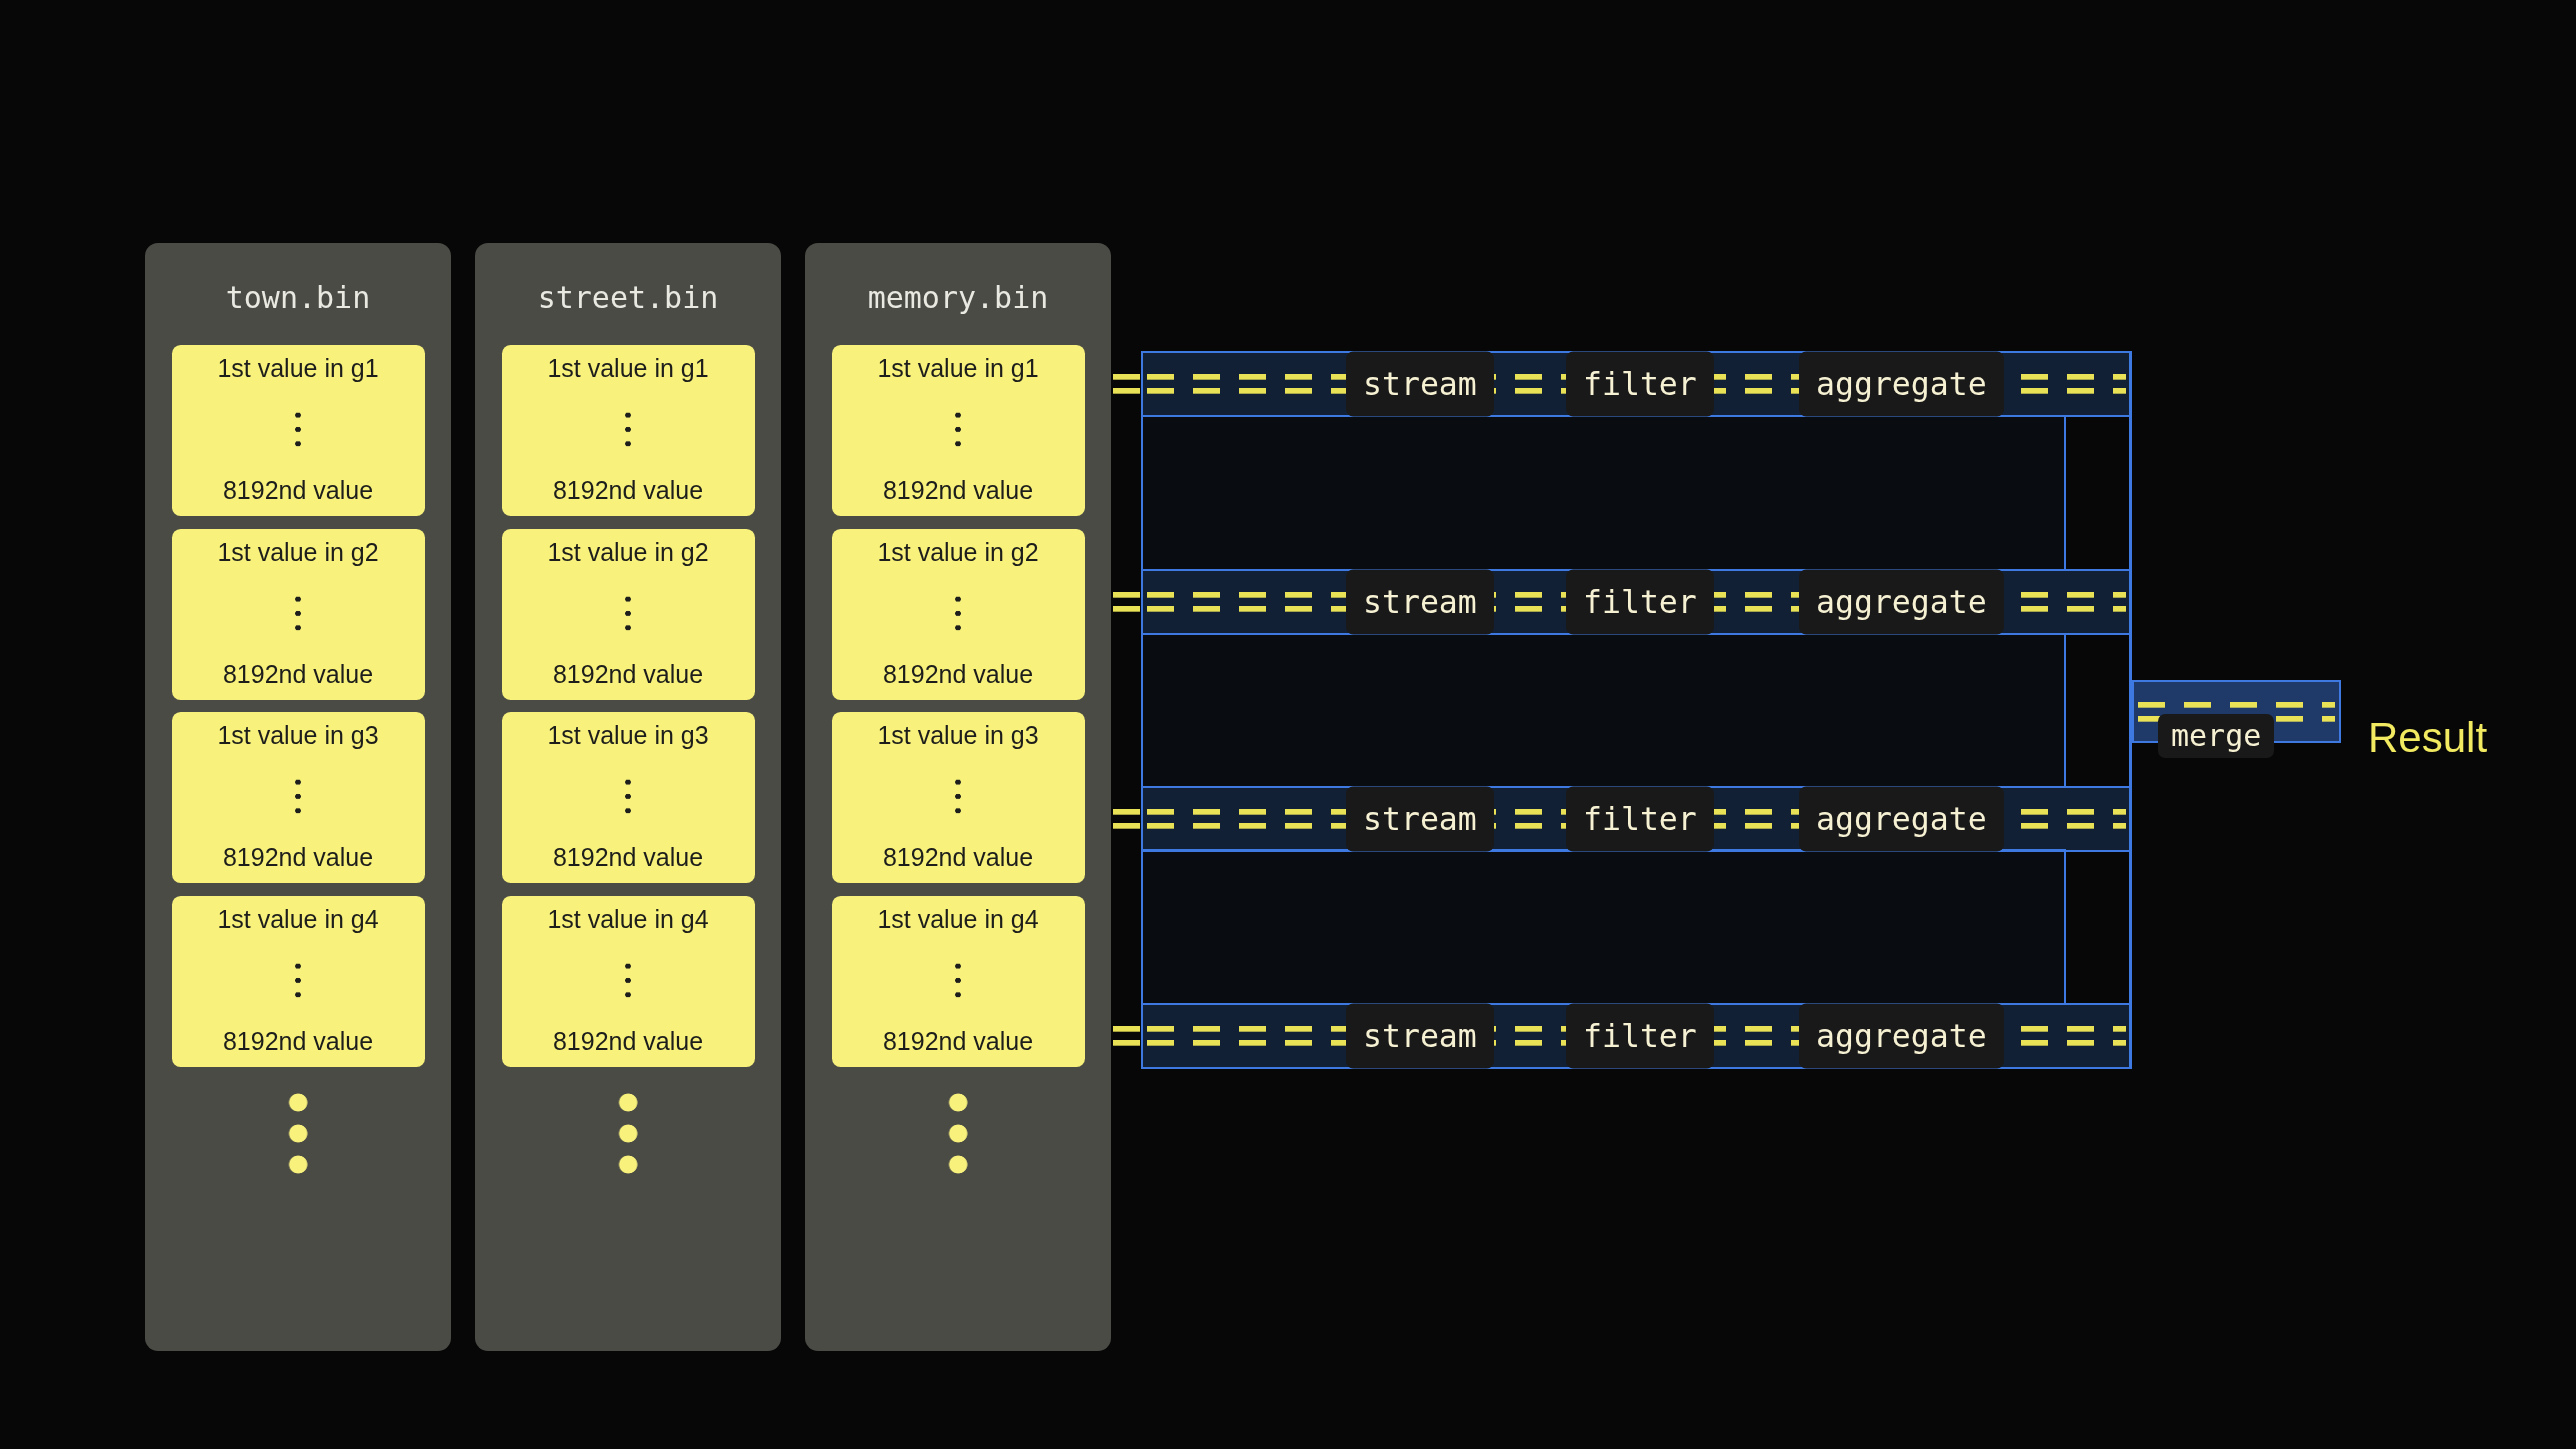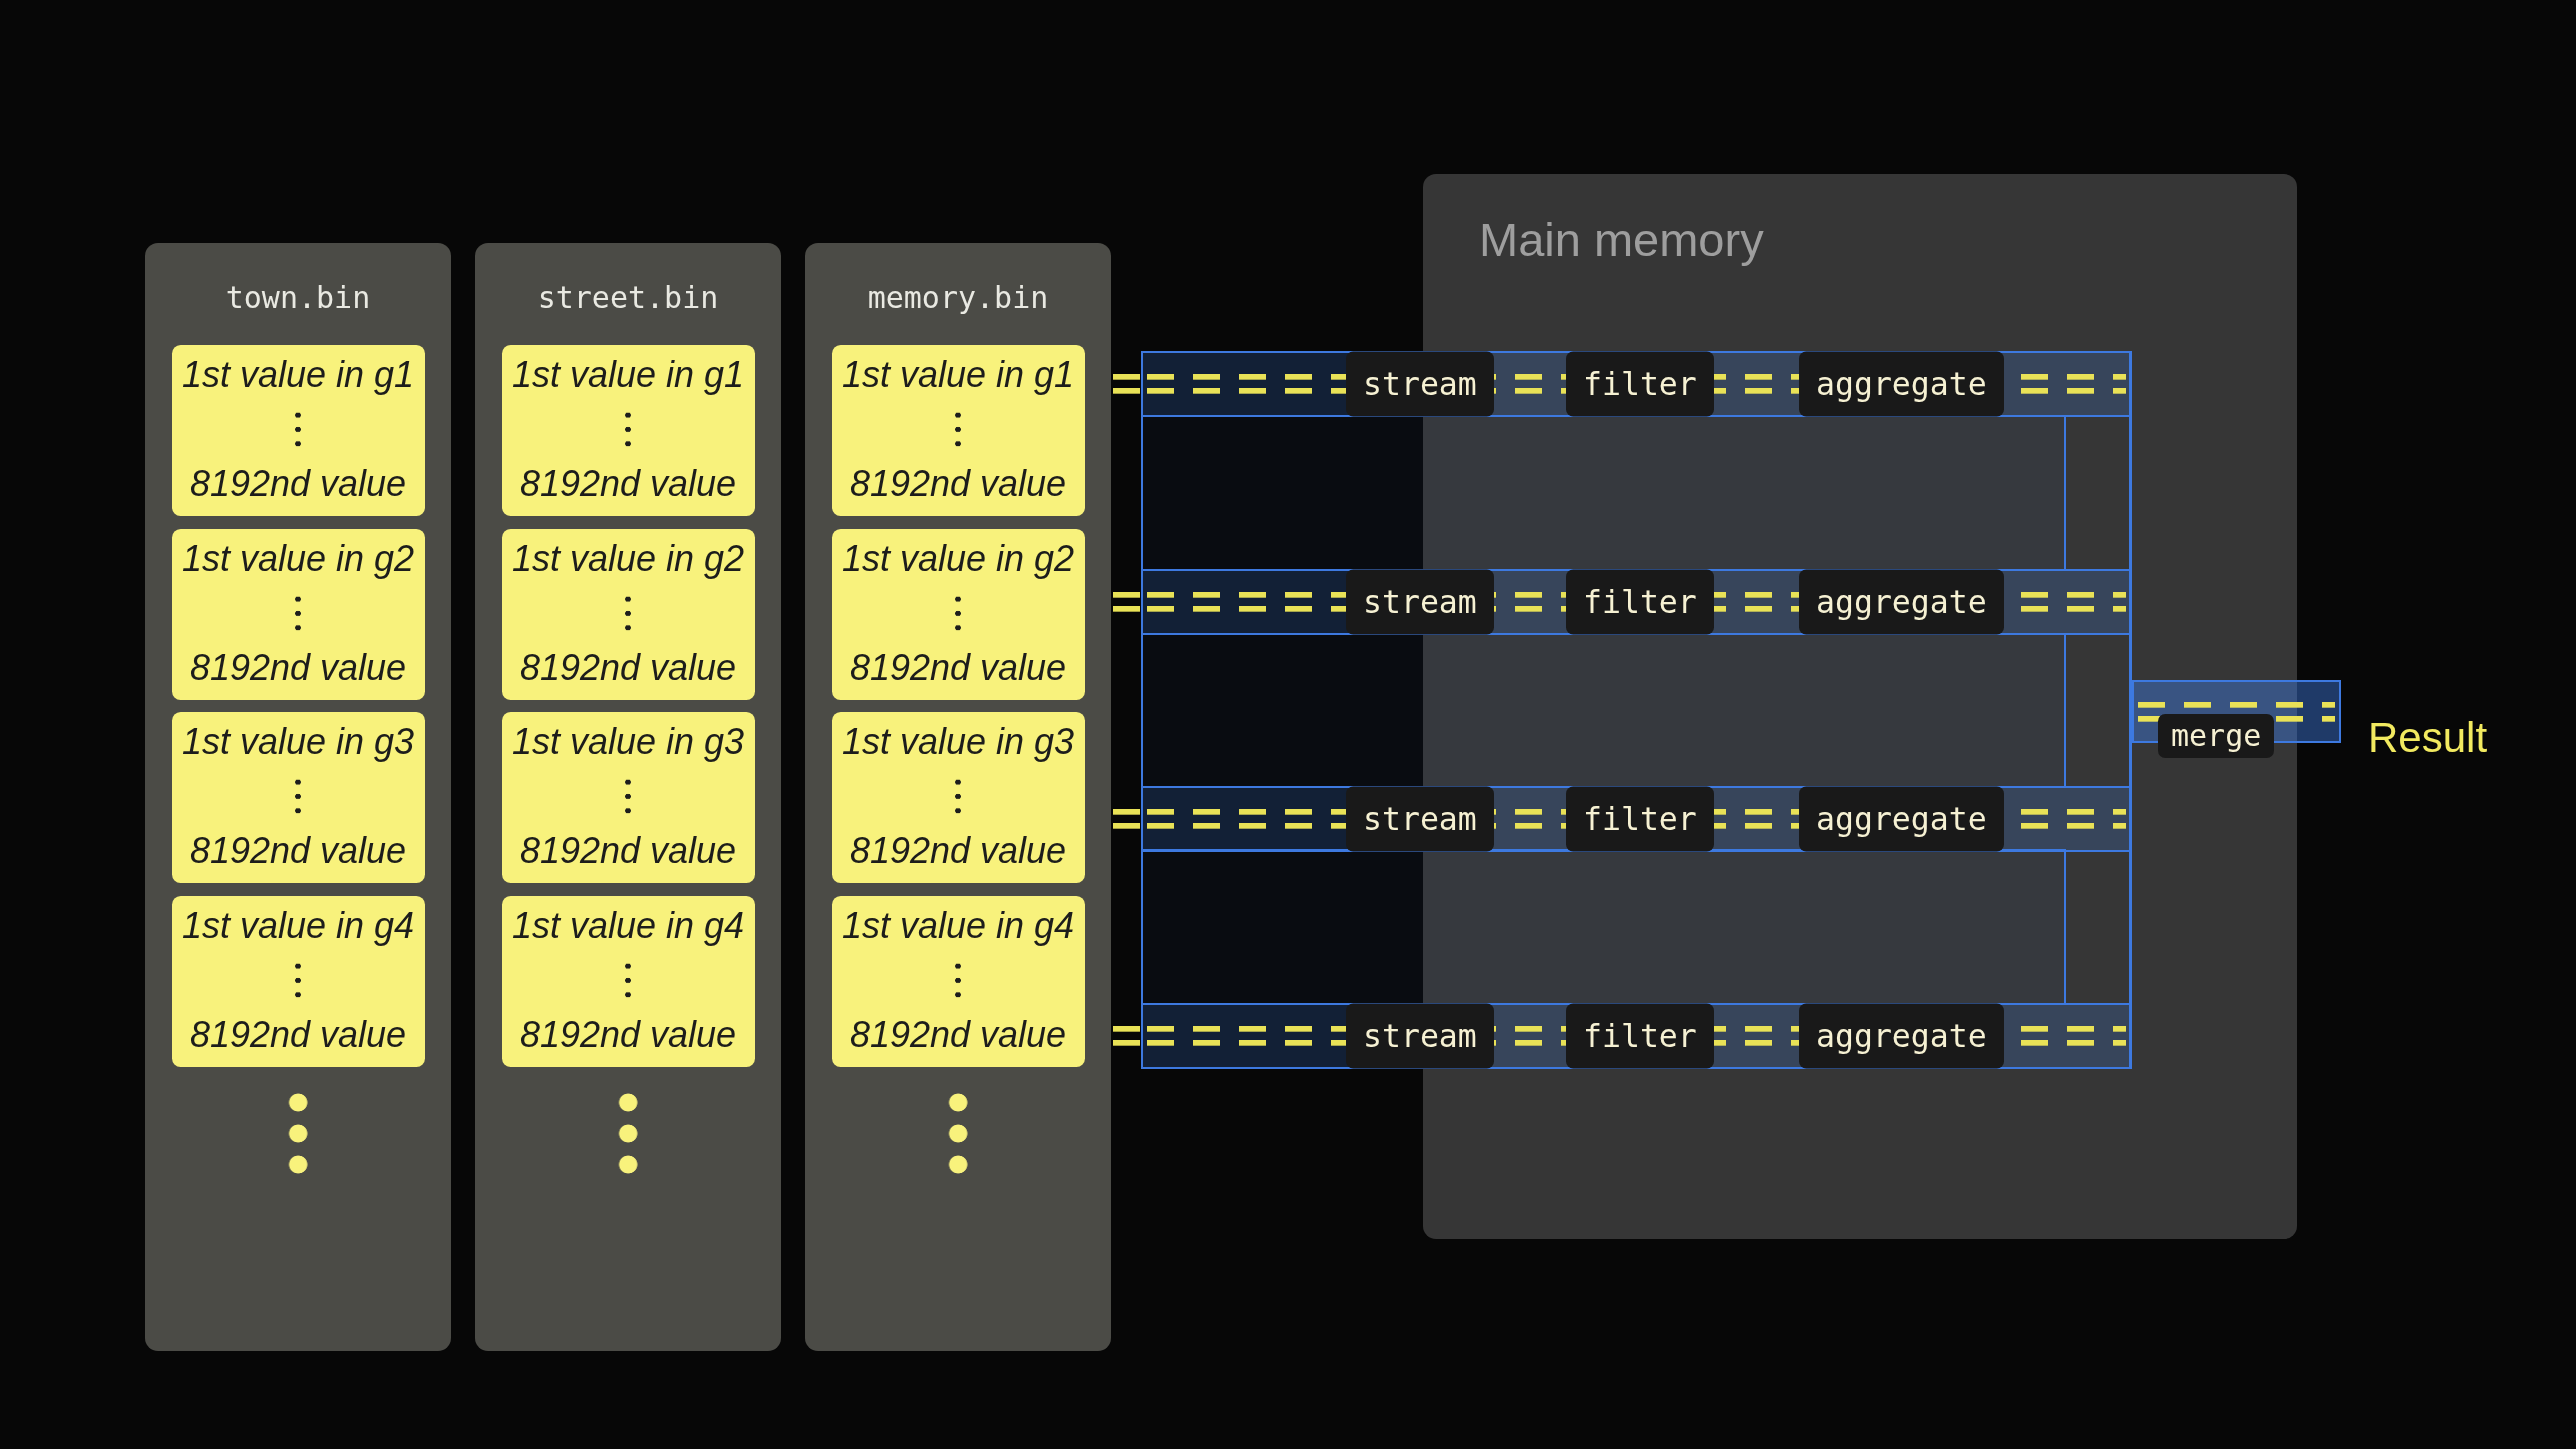--- a/index.html
+++ b/index.html
@@ -21,21 +21,21 @@
          font-family:"Liberation Sans",sans-serif;overflow:hidden;}
 
   
   .file-panel{position:absolute;top:243px;width:306px;height:1108px;
               background:var(--file-panel);border-radius:13px;}
   .file-title{position:absolute;top:37px;left:0;right:0;margin:0;text-align:center;
               font:400 30px/1.2 "DejaVu Sans Mono",monospace;color:var(--panel-title);}
   .group-box{position:absolute;left:26.5px;width:253px;height:171px;box-sizing:border-box;
              background:var(--group-box);border-radius:8.6px;
              display:flex;flex-direction:column;align-items:center;justify-content:space-between;
-             padding:8.6px 7.2px 11.4px;color:var(--group-text);font-size:36px;line-height:1.15;font-style:italic;}
+             padding:8.6px 7.2px 11.4px;color:var(--group-text);font-size:25px;line-height:1.15;}
   .g1{top:102px}.g2{top:286px}.g3{top:469px}.g4{top:653px}
   .v-ellipsis{width:5.7px;height:43px;background-image:radial-gradient(circle,var(--group-text) 2.5px,transparent 2.9px);
               background-size:5.7px 14.3px;background-repeat:repeat-y;}
   .panel-ellipsis{position:absolute;left:50%;transform:translateX(-50%);top:844px;
                   width:18.6px;height:92px;
                   background-image:radial-gradient(circle,var(--group-box) 8.6px,transparent 9.3px);
                   background-size:18.6px 31px;background-repeat:repeat-y;}
 
   
   .memory{position:absolute;left:1423px;top:174px;width:874px;height:1065px;
@@ -74,23 +74,20 @@
               border:2.1px solid var(--pipeline-blue);background:rgba(61,121,224,0.45);}
   .merge-box{left:24px;height:44px;font-size:30px;padding:0 13px;margin-top:24px;}
   .result{position:absolute;left:2368px;top:700px;
           font:400 42px/1.2 "Liberation Sans",sans-serif;color:var(--result-text);margin-top:13px;}
 </style>
 </head>
 <body>
 
 <div class="stage">
 
-  <section class="memory">
-    <h1 class="memory-title">Main memory</h1>
-  </section>
 
   <section class="file-panel" style="left:145px">
     <h2 class="file-title">town.bin</h2>
     <div class="group-box g1">
       <span>1st value in g1</span>
       <span class="v-ellipsis"></span>
       <span>8192nd value</span>
     </div>
     <div class="group-box g2">
       <span>1st value in g2</span>

